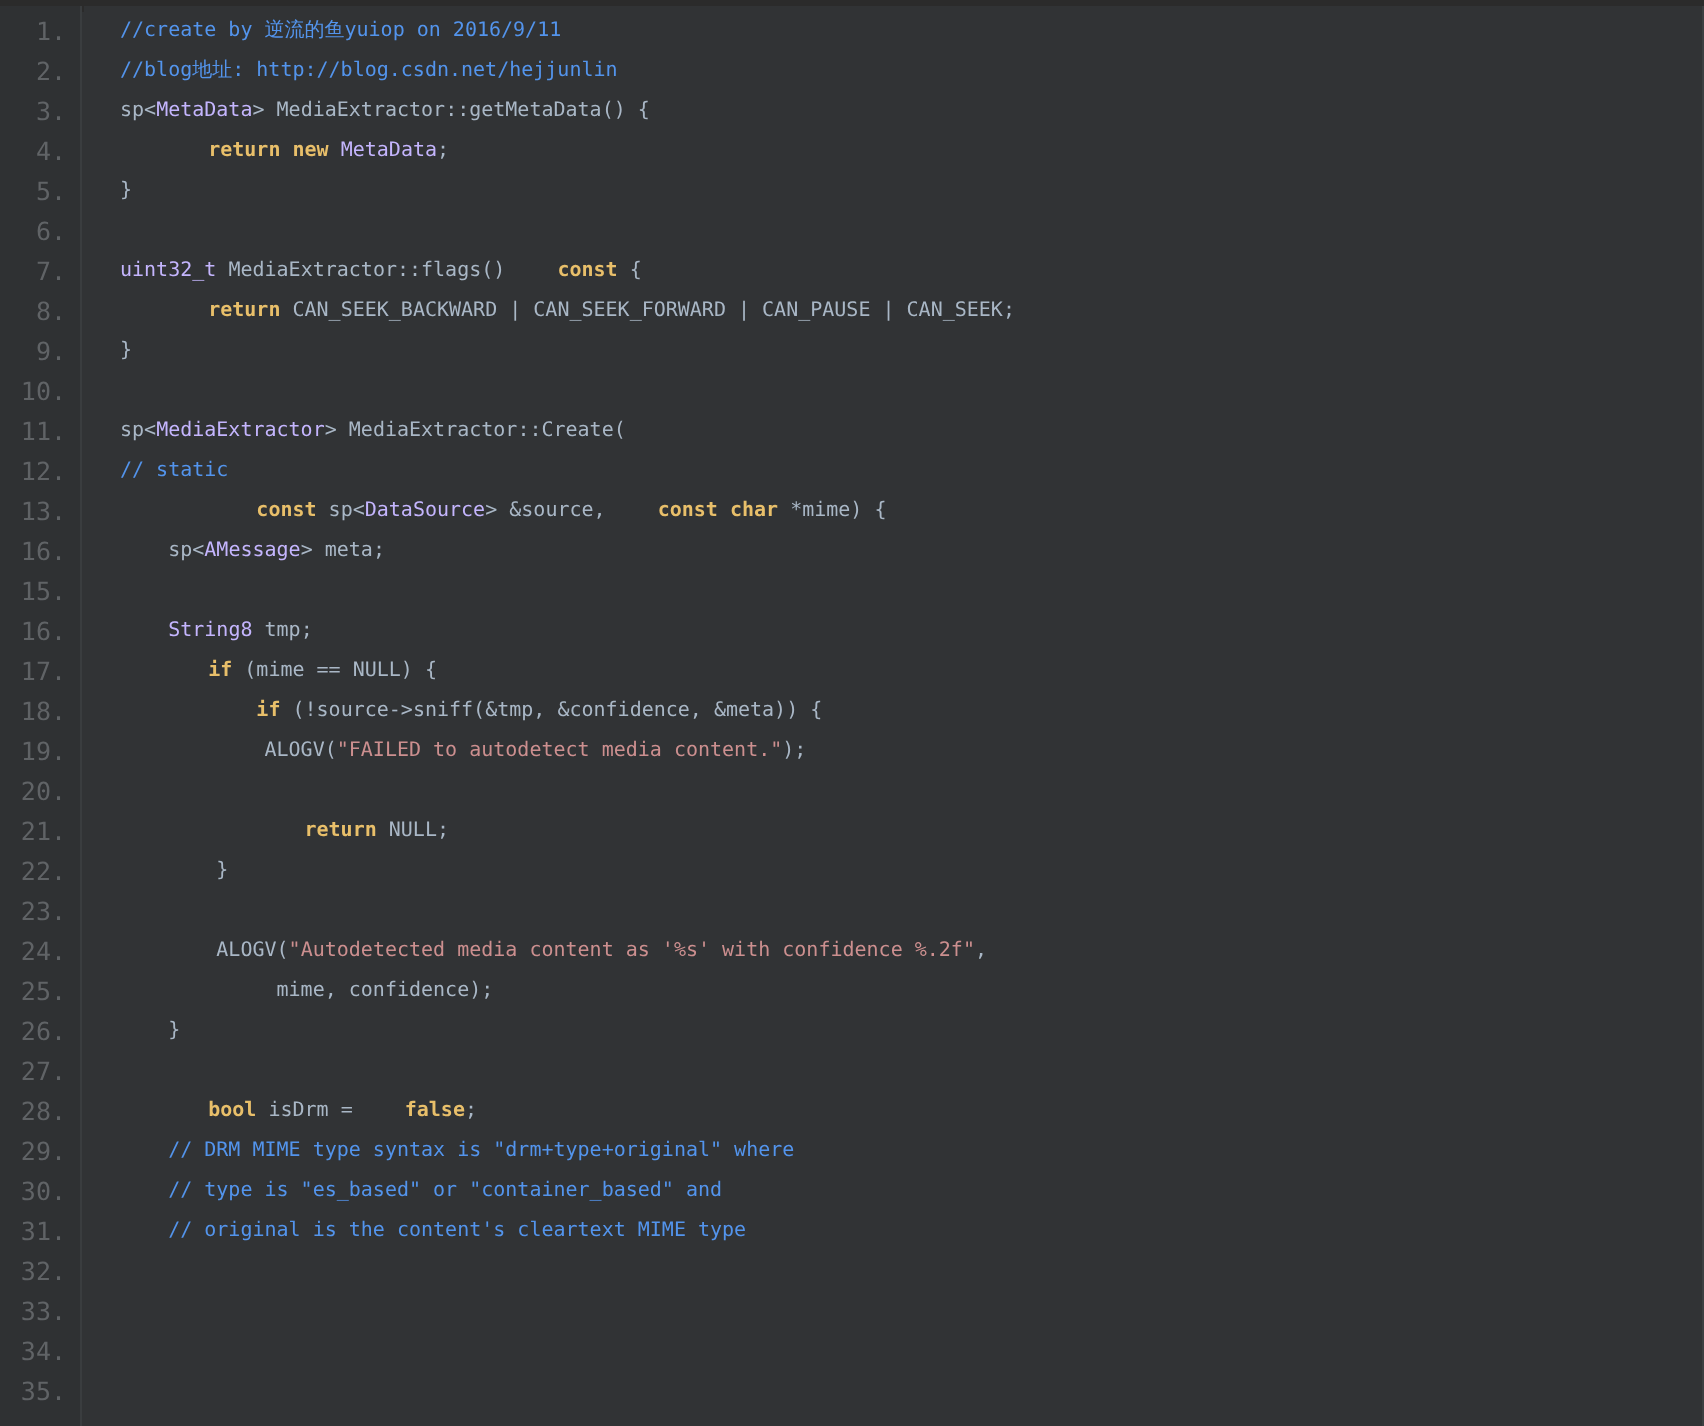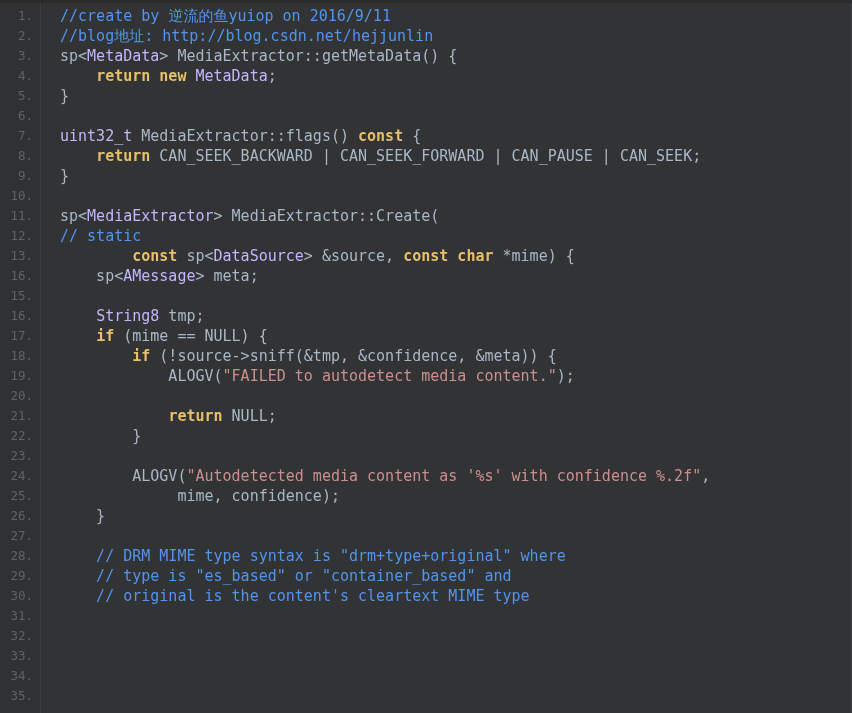--- a/index.html
+++ b/index.html
@@ -50,42 +50,42 @@
     right: 0;
     bottom: 0;
     background: #313335;
     overflow: hidden;
   }
 
   .row {
     height: 20px;
     line-height: 20px;
     white-space: pre;
-    font-size: 15px;
+    font-size: 10px;
   }
 
   .lnum {
     height: 20px;
     line-height: 20px;
     text-align: right;
     padding-right: 7px;
     color: #606366;
     font-size: 12.5px;
     font-family: "DejaVu Sans Mono", "Liberation Mono", monospace;
     white-space: pre;
   }
 
   .code-line {
     padding-left: 18px;
   }
 
   
   .t-plain    { color: #a9b7c6; margin-top: 32px; }
   .t-linecmt  { color: #5394ec; }
-  .t-kw2      { color: #e8bf6a; }
+  .t-kw2      { color: #e8bf6a; margin-left: 20px; }
   .t-str      { color: #cc8f8f; }
   .t-green    { color: #c4b5fd; }
   .b { font-weight: bold; }
 
   
   #top-strip {
     position: absolute;
     left: 0; top: 0; right: 0;
     height: 3px;
     background: #2b2b2b;
@@ -166,20 +166,21 @@
         <div class="row code-line"><span class="t-plain">        </span><span class="t-kw2 b">if</span><span class="t-plain"> (!source-&gt;sniff(&amp;tmp, &amp;confidence, &amp;meta)) {</span></div>
         <div class="row code-line"><span class="t-plain">            ALOGV(</span><span class="t-str">"FAILED to autodetect media content."</span><span class="t-plain">);</span></div>
         <div class="row code-line"><span class="t-plain"></span></div>
         <div class="row code-line"><span class="t-plain">            </span><span class="t-kw2 b">return</span><span class="t-plain"> NULL;</span></div>
         <div class="row code-line"><span class="t-plain">        }</span></div>
         <div class="row code-line"><span class="t-plain"></span></div>
         <div class="row code-line"><span class="t-plain">        ALOGV(</span><span class="t-str">"Autodetected media content as '%s' with confidence %.2f"</span><span class="t-plain">,</span></div>
         <div class="row code-line"><span class="t-plain">             mime, confidence);</span></div>
         <div class="row code-line"><span class="t-plain">    }</span></div>
         <div class="row code-line"><span class="t-plain"></span></div>
+        <div class="row code-line"><span class="t-plain">    </span><span class="t-kw2 b">bool</span><span class="t-plain"> isDrm = </span><span class="t-kw2 b">false</span><span class="t-plain">;</span></div>
         <div class="row code-line"><span class="t-linecmt">    // DRM MIME type syntax is "drm+type+original" where</span></div>
         <div class="row code-line"><span class="t-linecmt">    // type is "es_based" or "container_based" and</span></div>
         <div class="row code-line"><span class="t-linecmt">    // original is the content's cleartext MIME type</span></div>
         <div class="row code-line"><span class="t-plain"></span></div>
         <div class="row code-line"><span class="t-plain"></span></div>
       </div>
   </div>
 
   <div id="right-edge"></div>
 </div>

